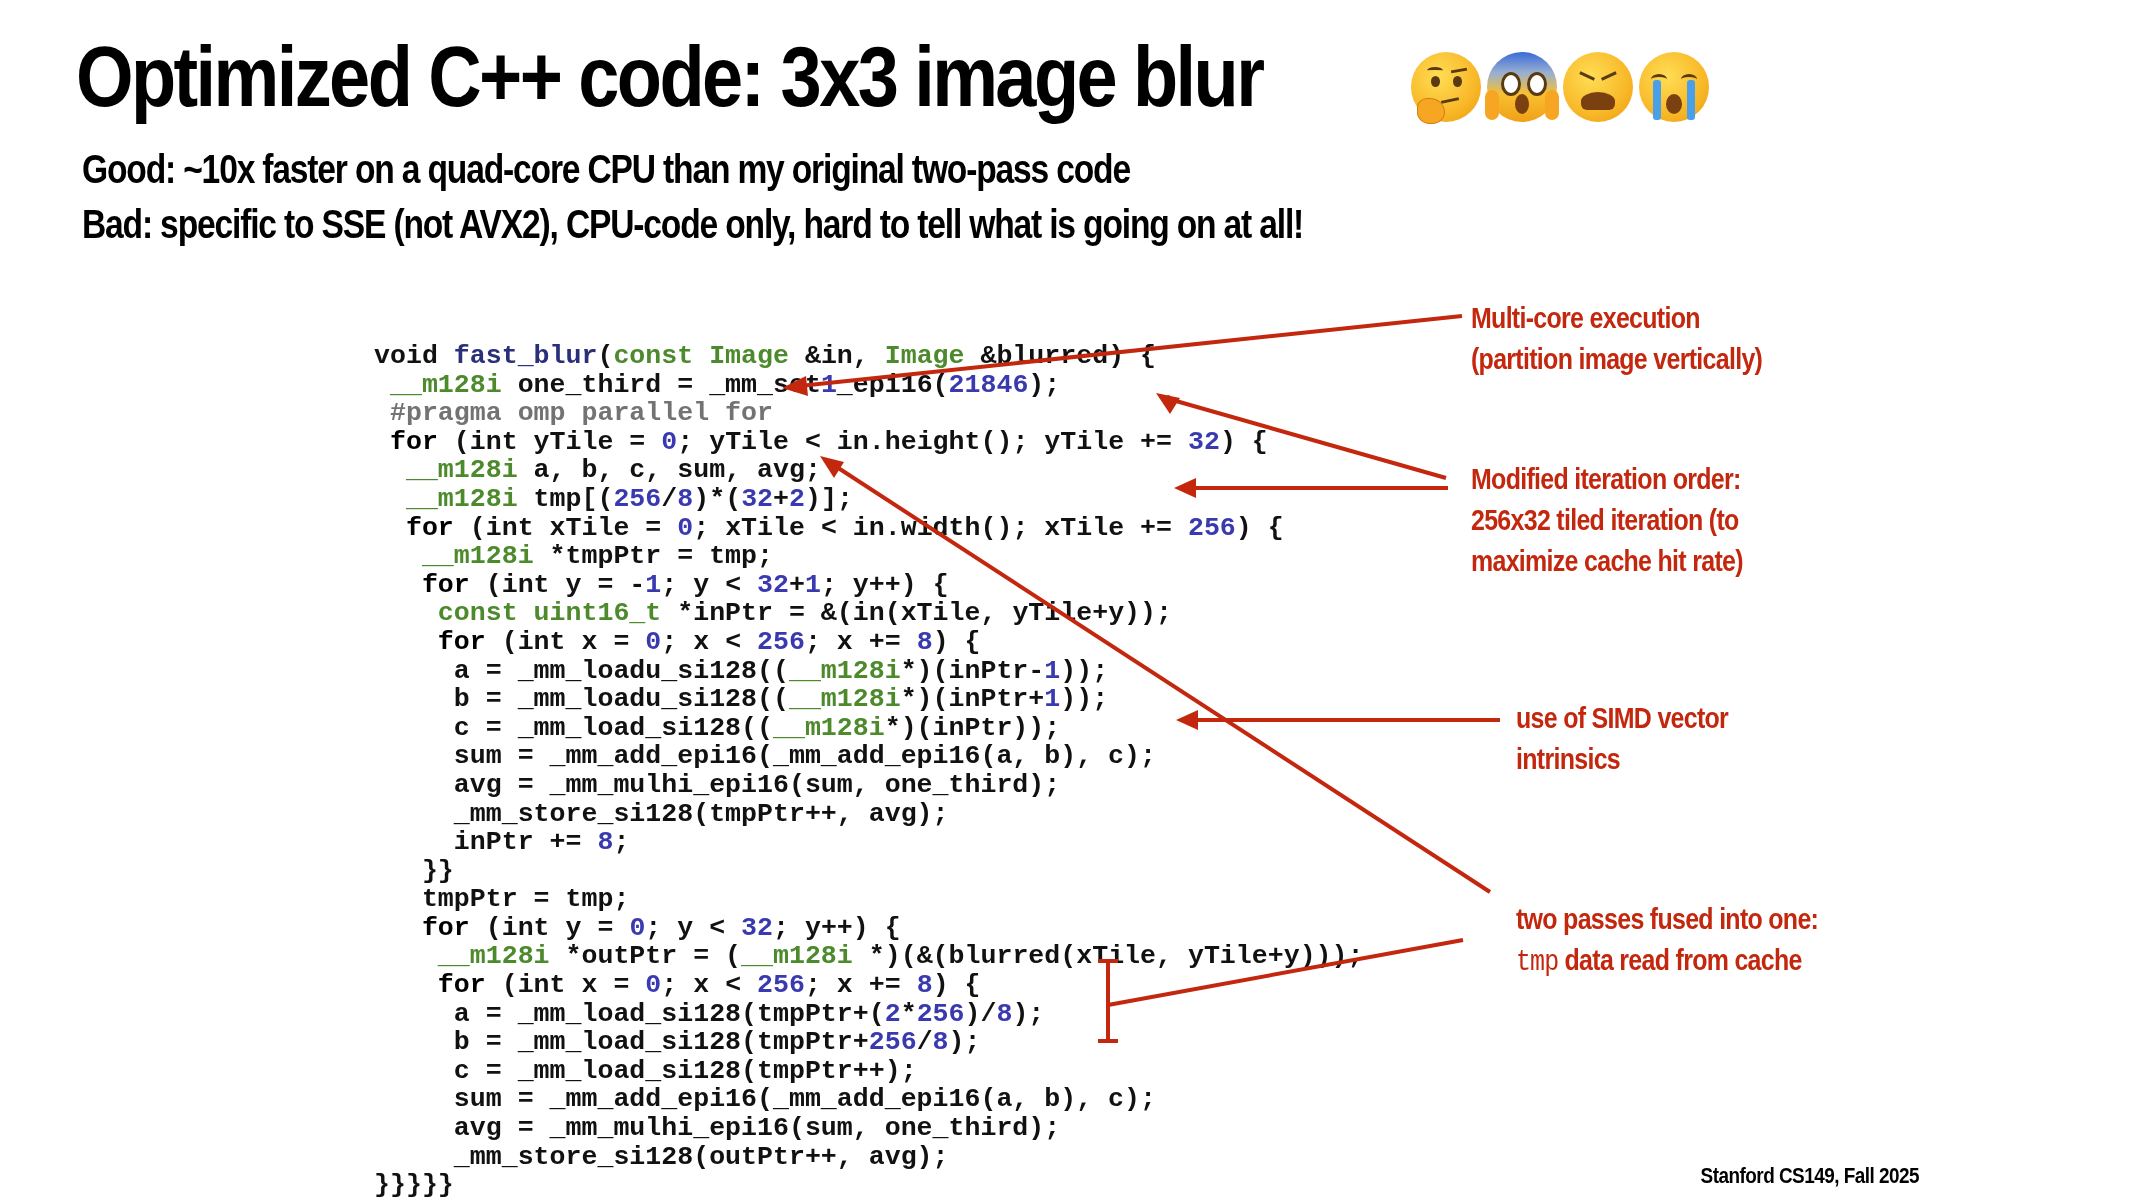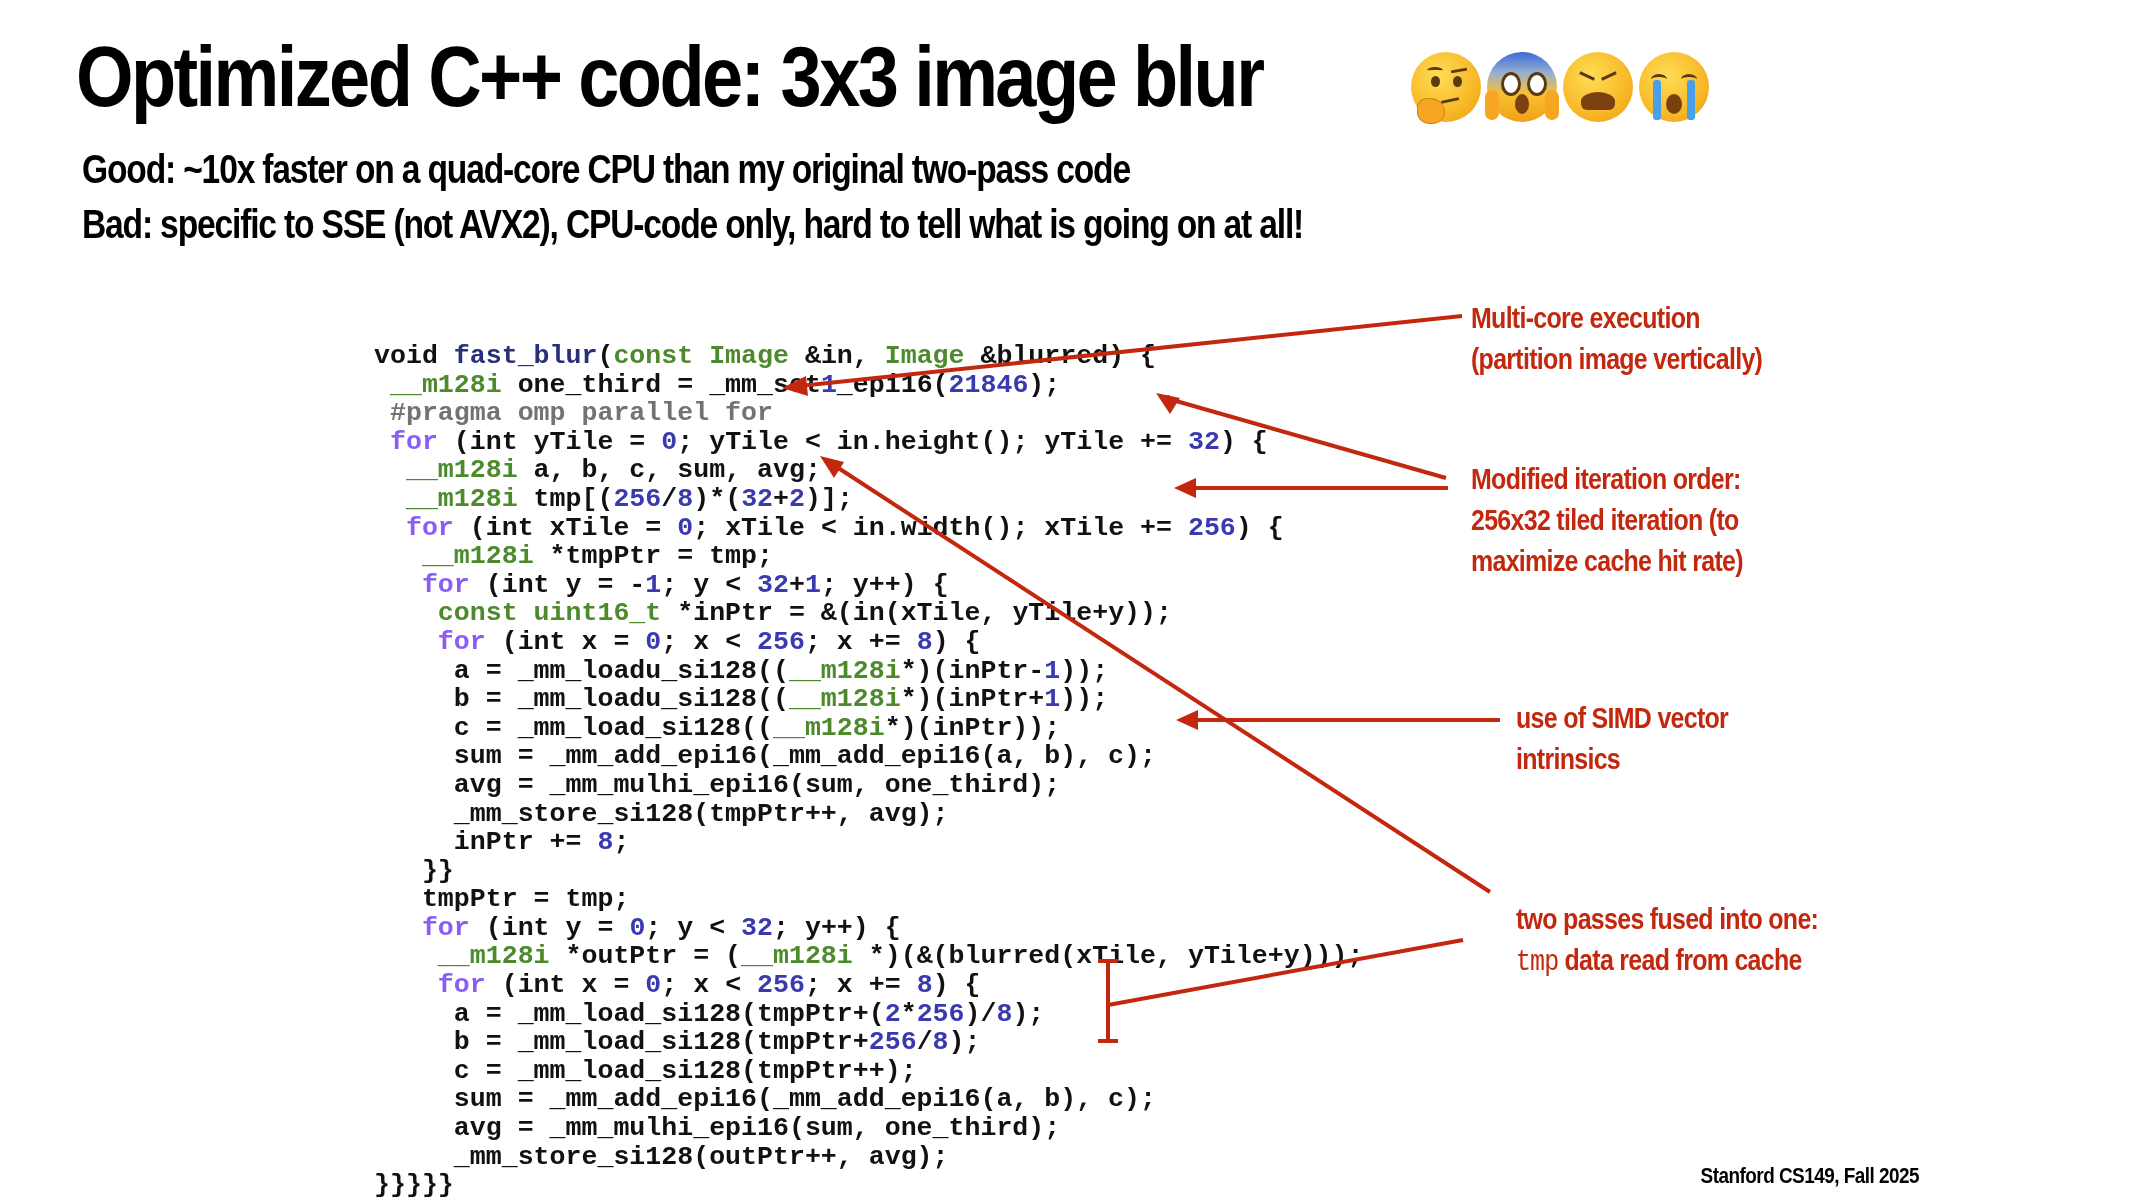--- a/index.html
+++ b/index.html
@@ -28,21 +28,21 @@
   }
   .sub-good { top: 144px; }
   .sub-bad { top: 199px; }
   .code {
     position: absolute; left: 358px; top: 326px;
     font-family: "Liberation Mono", monospace; font-weight: bold;
     font-size: 26.6px; line-height: 28.6px; color: #111;
     white-space: pre; margin: 16px;
   }
   .code-line { display: block; height: 28.6px; }
-  .t-kw  { color: #8b5cf6; }
+  .t-kw  { color: #000000; }
   .t-fn  { color: #2a2f7a; }
   .t-ty  { color: #4c8a2c; }
   .t-pp  { color: #737373; }
   .t-num { color: #3a3ab0; }
   .t-tx  { color: #111111; }
   .note {
     position: absolute;
     font-family: "Liberation Sans", sans-serif; font-weight: bold;
     font-size: 29px; line-height: 41px; color: #c3280e; white-space: nowrap;
     letter-spacing: -0.8px; transform: scaleX(0.86); transform-origin: left top;

